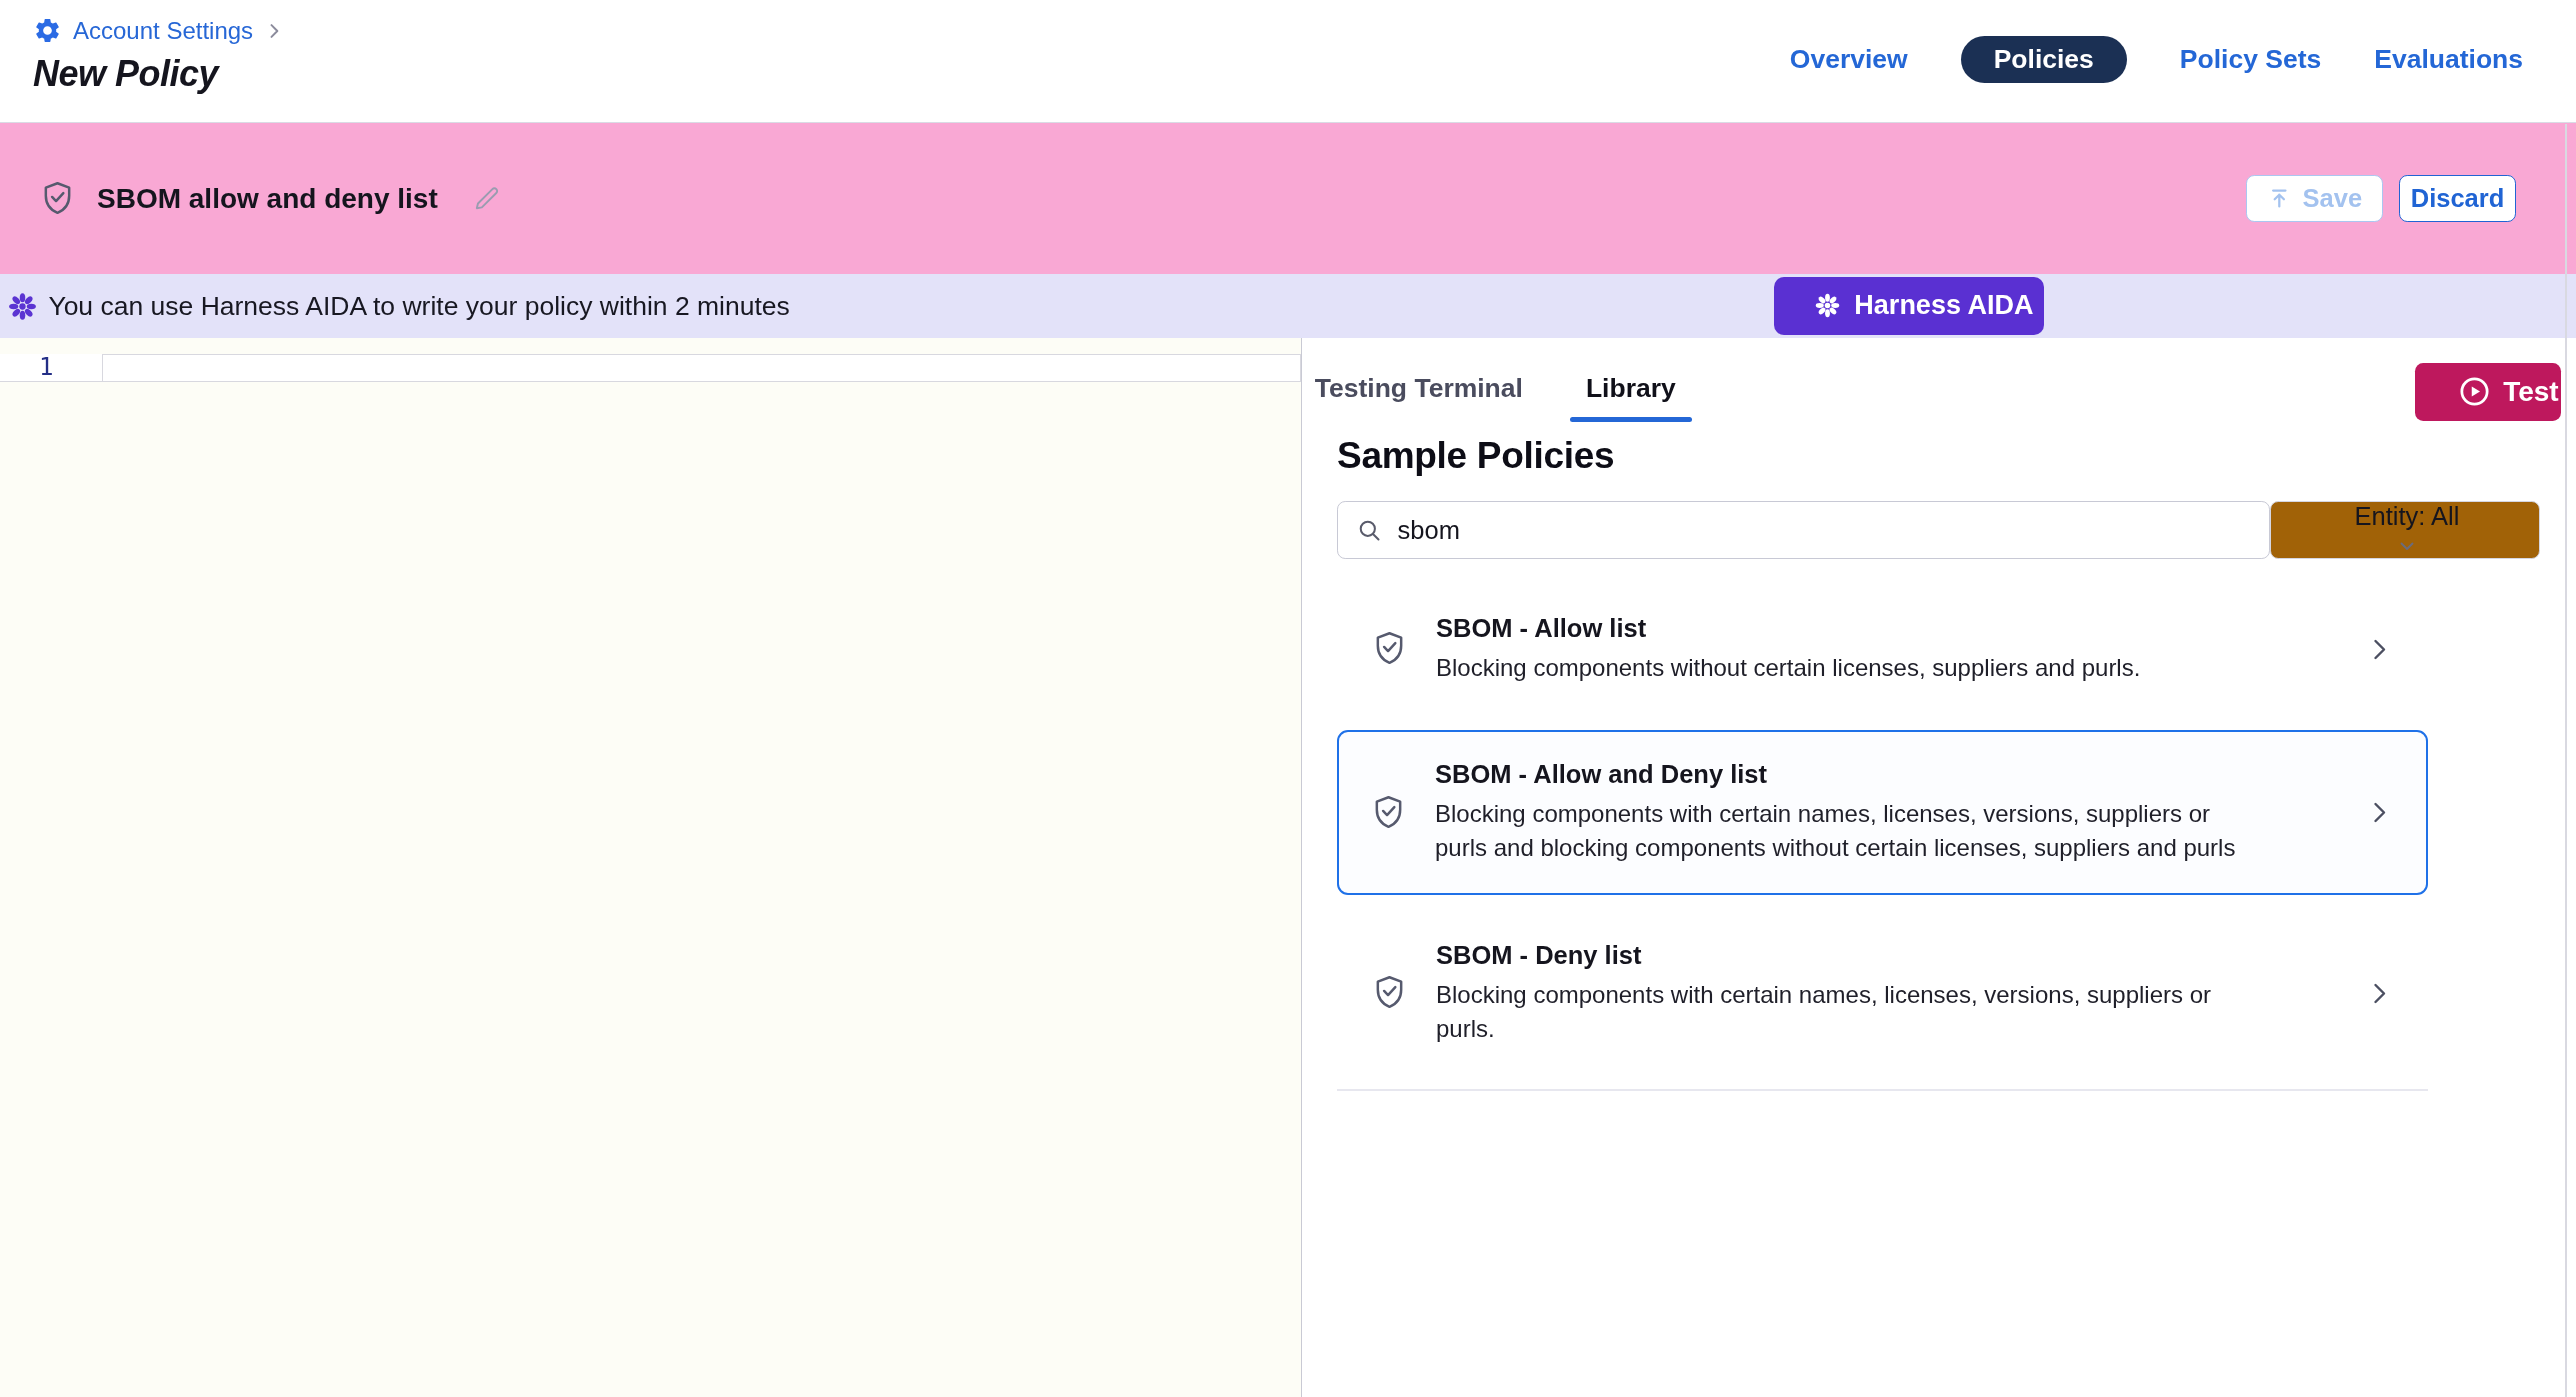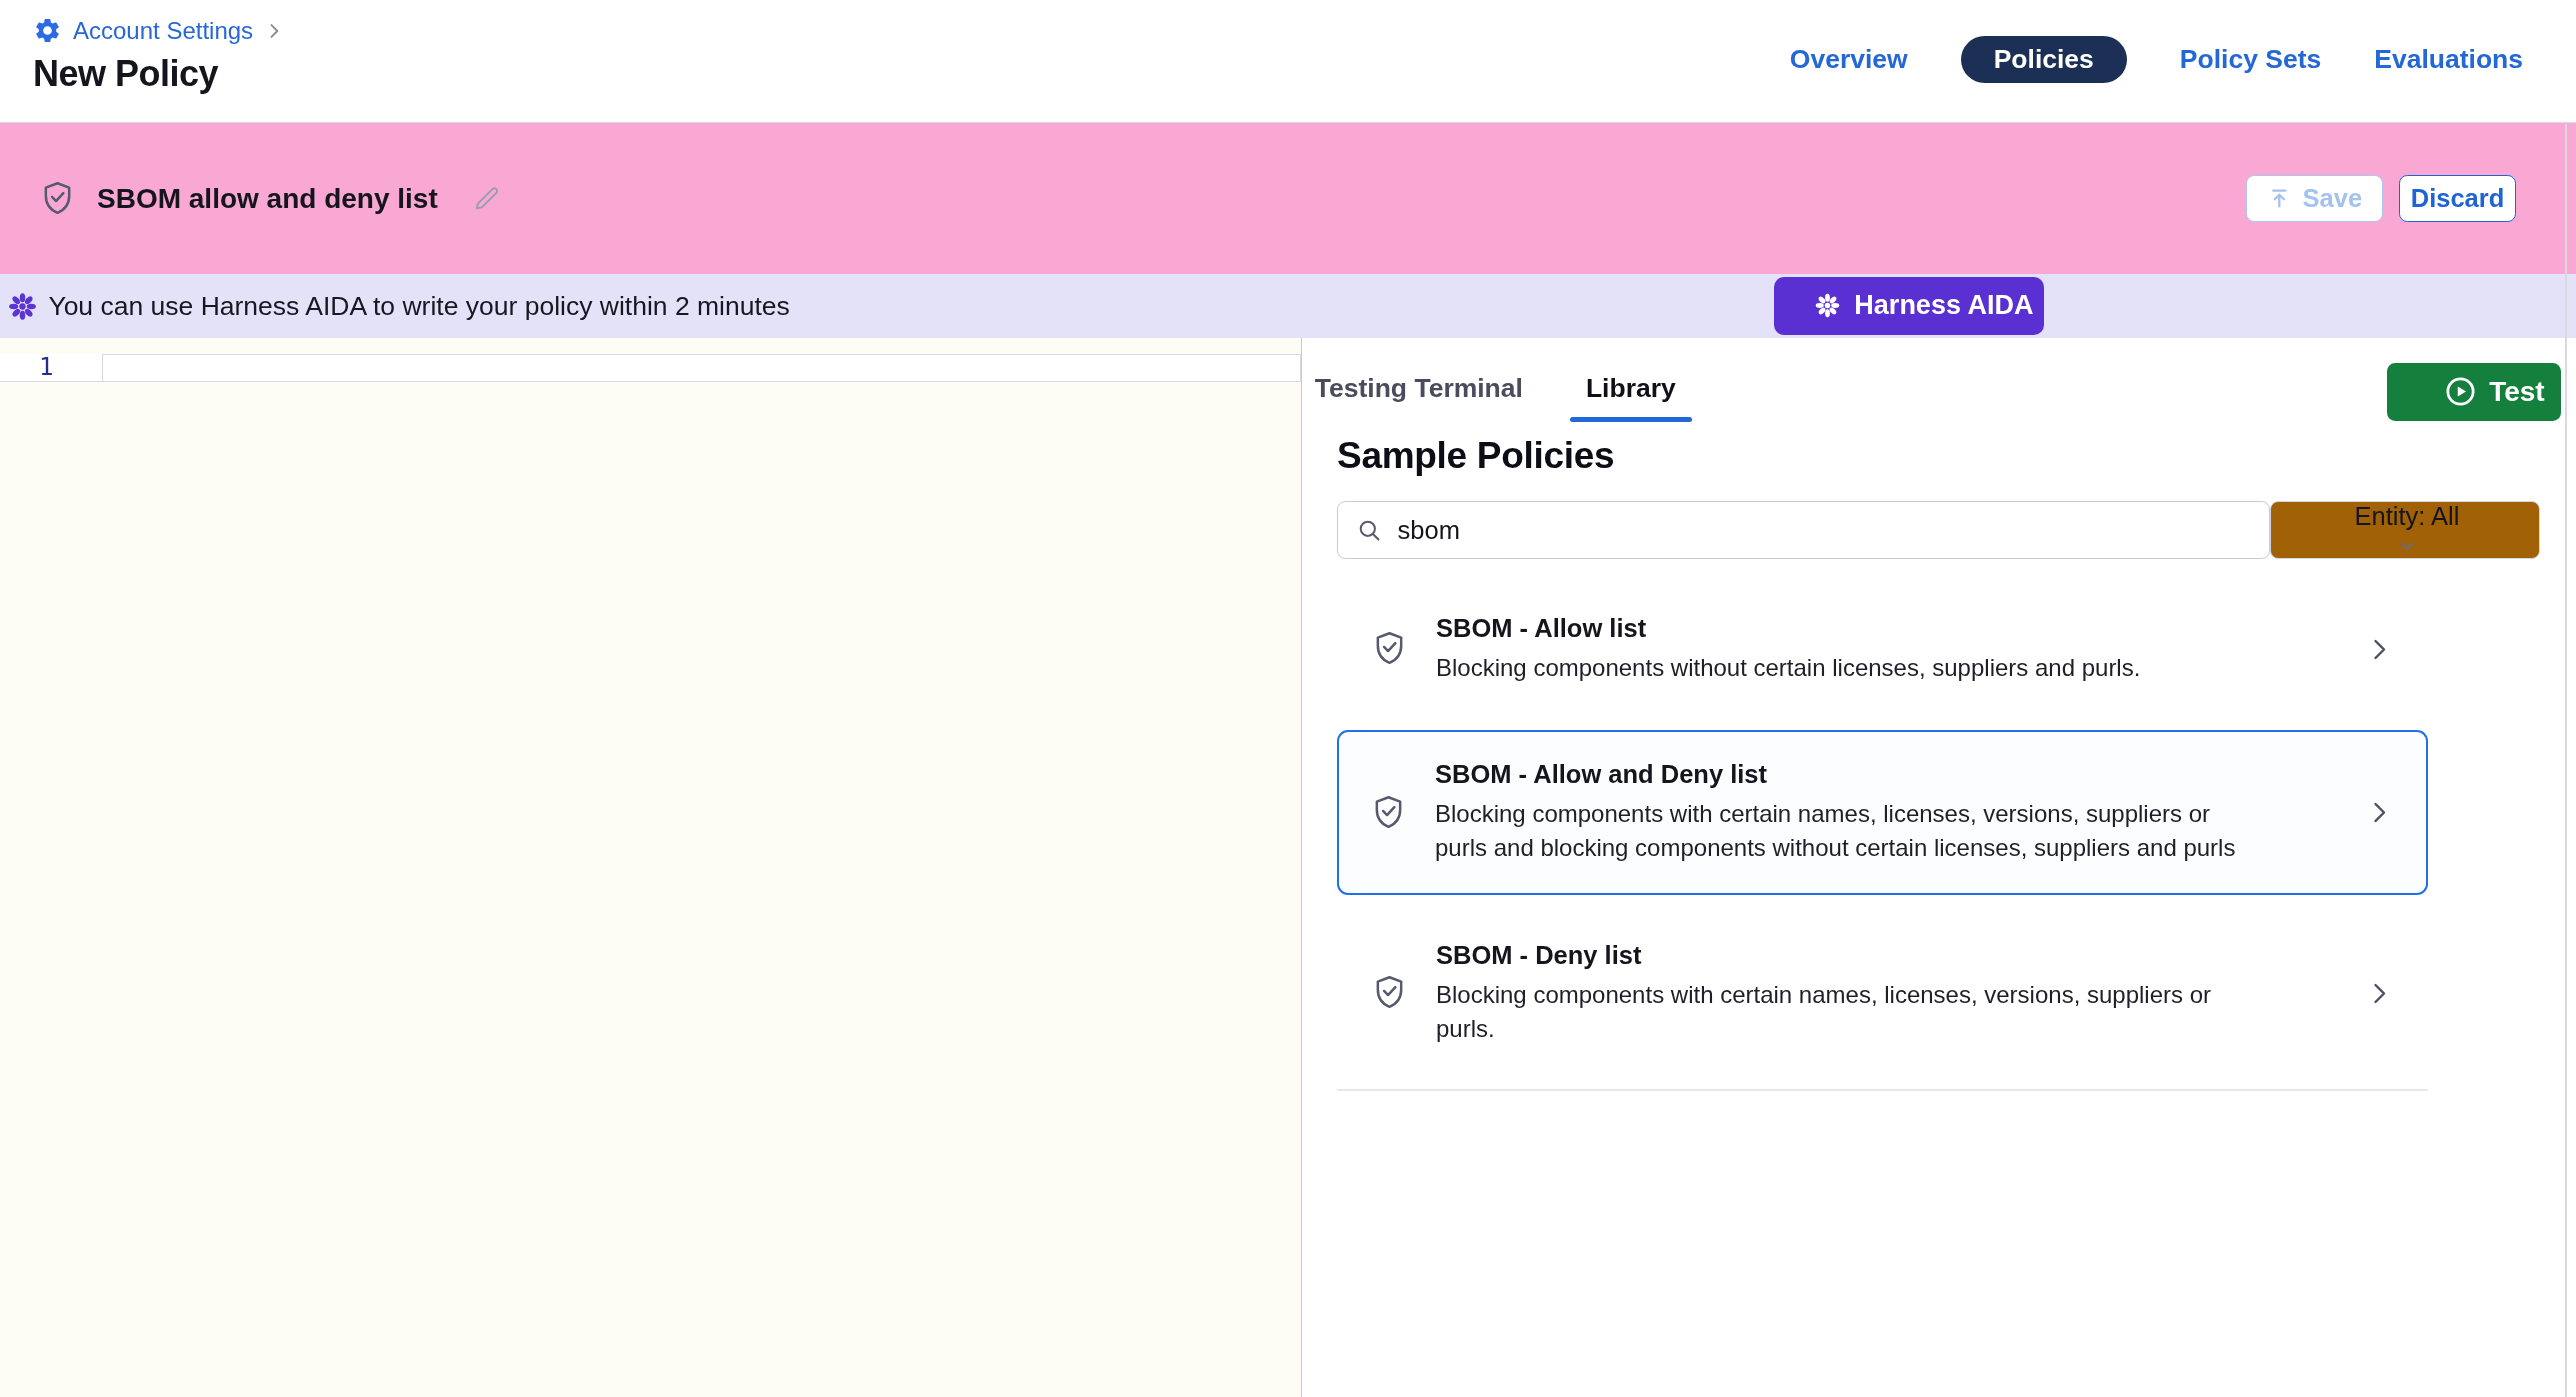--- a/index.html
+++ b/index.html
@@ -11,21 +11,21 @@
     -webkit-font-smoothing: antialiased;
   }
   .page { position: relative; width: 2576px; height: 1397px; overflow: hidden; background: #fff; }
 
   
   .header { position: relative; height: 123px; background: #fff; border-bottom: 1.8px solid #dadbe5; }
   .breadcrumb { position: absolute; left: 33px; top: 16.4px; display: flex; align-items: center; gap: 11px; }
   .breadcrumb .gear { width: 29px; height: 29px; }
   .breadcrumb-link { font-size: 24px; font-weight: 500; color: #2767d6; cursor: pointer; }
   .breadcrumb .crumb-chev { width: 20px; height: 20px; }
-  .page-title { position: absolute; left: 33px; top: 53px; font-size: 36px; font-weight: 800; color: #15151e; letter-spacing: -0.5px; }
+  .page-title { position: absolute; left: 33px; top: 53px; font-size: 36px; font-weight: 800; color: #15151e; letter-spacing: -0.5px; font-style: italic; }
 
   .top-nav { position: absolute; right: 53px; top: 36px; height: 47px; display: flex; align-items: center; gap: 53px; }
   .nav-link { font-size: 26.5px; font-weight: 600; color: #2467d6; cursor: pointer; white-space: nowrap; }
   .nav-pill { background: #1b3054; color: #ffffff; height: 47px; line-height: 47px; padding: 0 33px; border-radius: 25.5px; }
 
   
   .toolbar { position: relative; height: 151px; background: #f9a8d4; display: flex; align-items: center; justify-content: space-between; padding: 0 60px 0 40px; }
   .policy-name-group { display: flex; align-items: center; gap: 22px; }
   .policy-name-group .shield { width: 35px; height: 38px; }
   .policy-name { font-size: 28px; font-weight: 700; color: #15151e; }
@@ -48,21 +48,21 @@
   .editor { width: 1412px; background: #fdfdf6; border-right: 1.8px solid #c9cad4; padding-top: 15.5px; cursor: text; }
   .editor-row { display: flex; height: 28px; }
   .gutter { width: 102px; background: #fff; border-bottom: 1.4px solid #d8d8df; font-family: "DejaVu Sans Mono", monospace; font-size: 24px; line-height: 27px; color: #232e86; padding-left: 39px; }
   .current-line { flex: 1; background: #fff; border: 1.4px solid #d8d8df; }
 
   .panel { flex: 1; background: #fff; position: relative; }
   .tabs { display: flex; align-items: flex-end; gap: 63px; margin: 35px 0 0 12.8px; }
   .tab { font-size: 26.5px; font-weight: 600; color: #4a4c5e; cursor: pointer; position: relative; padding-bottom: 3.6px; }
   .tab.active { color: #101019; font-weight: 800; }
   .tab.active::after { content: ""; position: absolute; left: -16.4px; right: -16.4px; bottom: -14.6px; height: 5.5px; background: #2467d6; border-radius: 2.7px; }
-  .btn-test { position: absolute; top: 24.6px; right: 14.6px; width: 174px; height: 58px; background: #15803d; border: none; border-radius: 8.2px; display: flex; align-items: center; justify-content: center; gap: 12px; color: #fff; font-size: 28px; font-weight: 700; cursor: pointer; font-family: inherit; padding-left: 40px; }
+  .btn-test { position: absolute; top: 24.6px; right: 14.6px; width: 146px; height: 58px; background: #be185d; border: none; border-radius: 8.2px; display: flex; align-items: center; justify-content: center; gap: 12px; color: #fff; font-size: 28px; font-weight: 700; cursor: pointer; font-family: inherit; padding-left: 40px; }
   .btn-test svg { width: 33px; height: 33px; }
 
   .panel-heading { margin: 27px 0 0 35px; font-size: 37px; font-weight: 800; color: #0d0d16; letter-spacing: -0.3px; }
 
   .filters { display: flex; justify-content: space-between; margin: 24.6px 36px 0 35px; }
   .search-box { width: 933px; height: 58px; border: 1.8px solid #c8c9d5; border-radius: 8.2px; display: flex; align-items: center; padding: 0 16.4px 0 18px; gap: 14.6px; background: #fff; }
   .search-box svg { width: 27px; height: 27px; flex-shrink: 0; }
   .search-box input { border: none; outline: none; background: transparent; font-size: 25.5px; color: #15151e; width: 100%; font-family: inherit; }
   .entity-select { width: 270px; height: 58px; background: #a16207; border: 1.8px solid #d5d6e1; border-radius: 8.2px; display: flex; align-items: center; justify-content: space-between; padding: 0 20px 0 24px; cursor: pointer; flex-direction: column; }
   .entity-select .entity-label { font-size: 25.5px; color: #15151e; }

